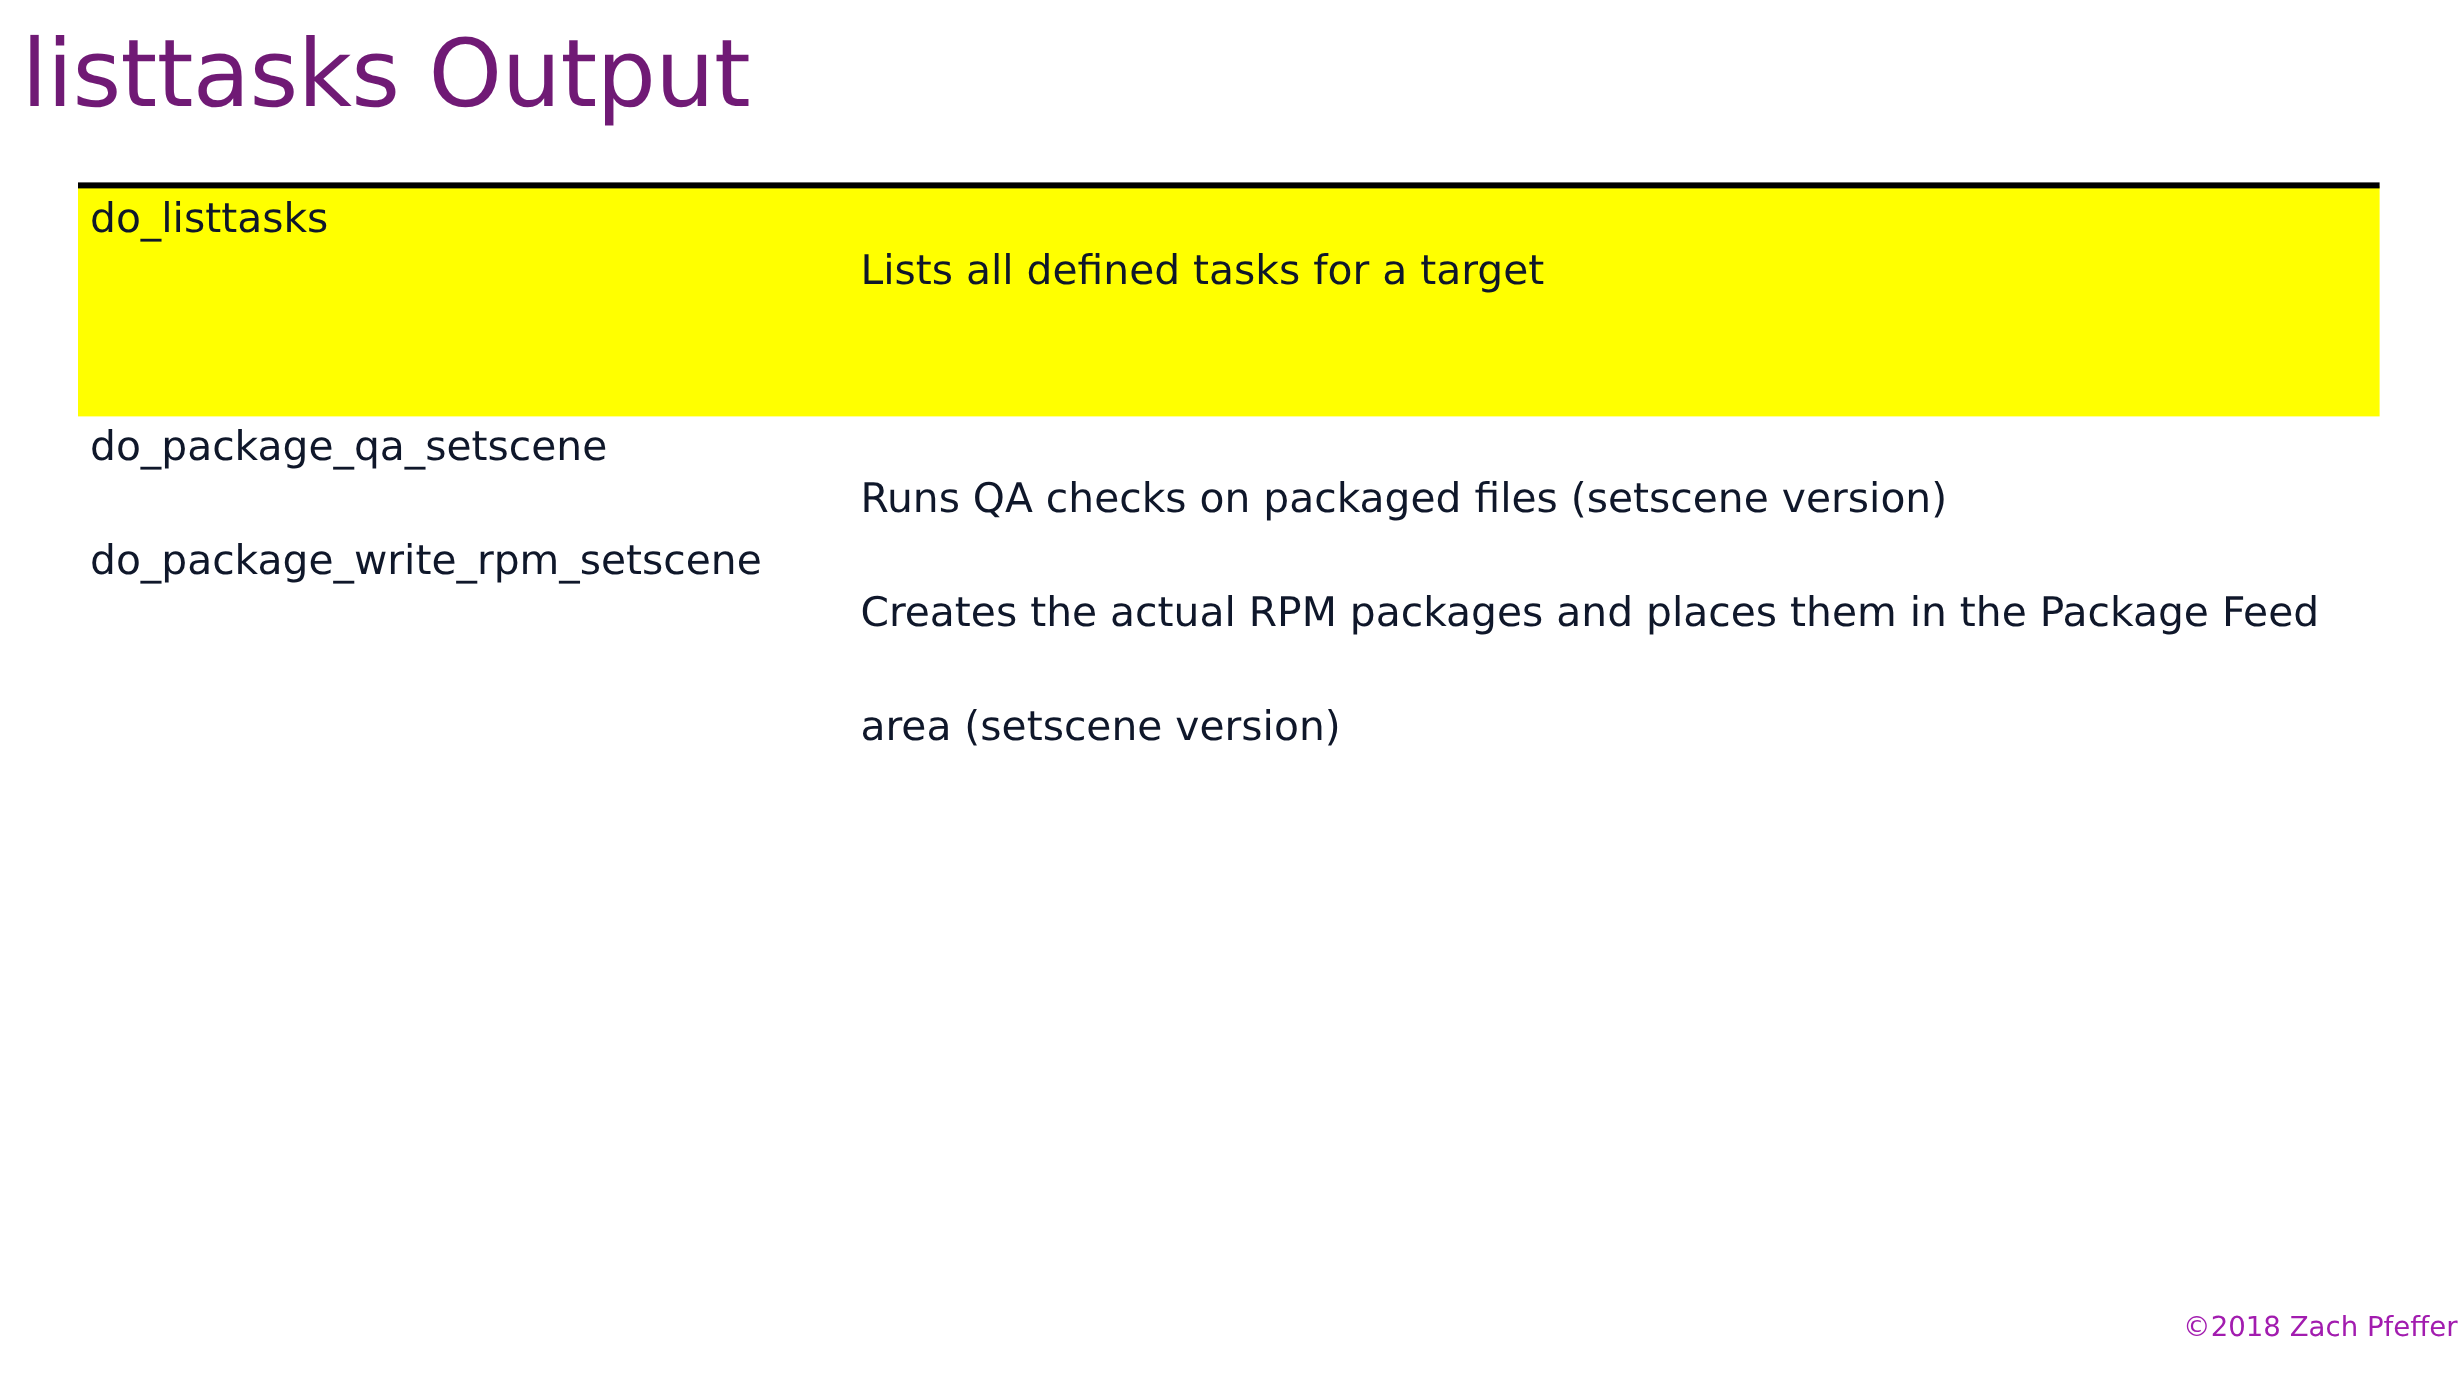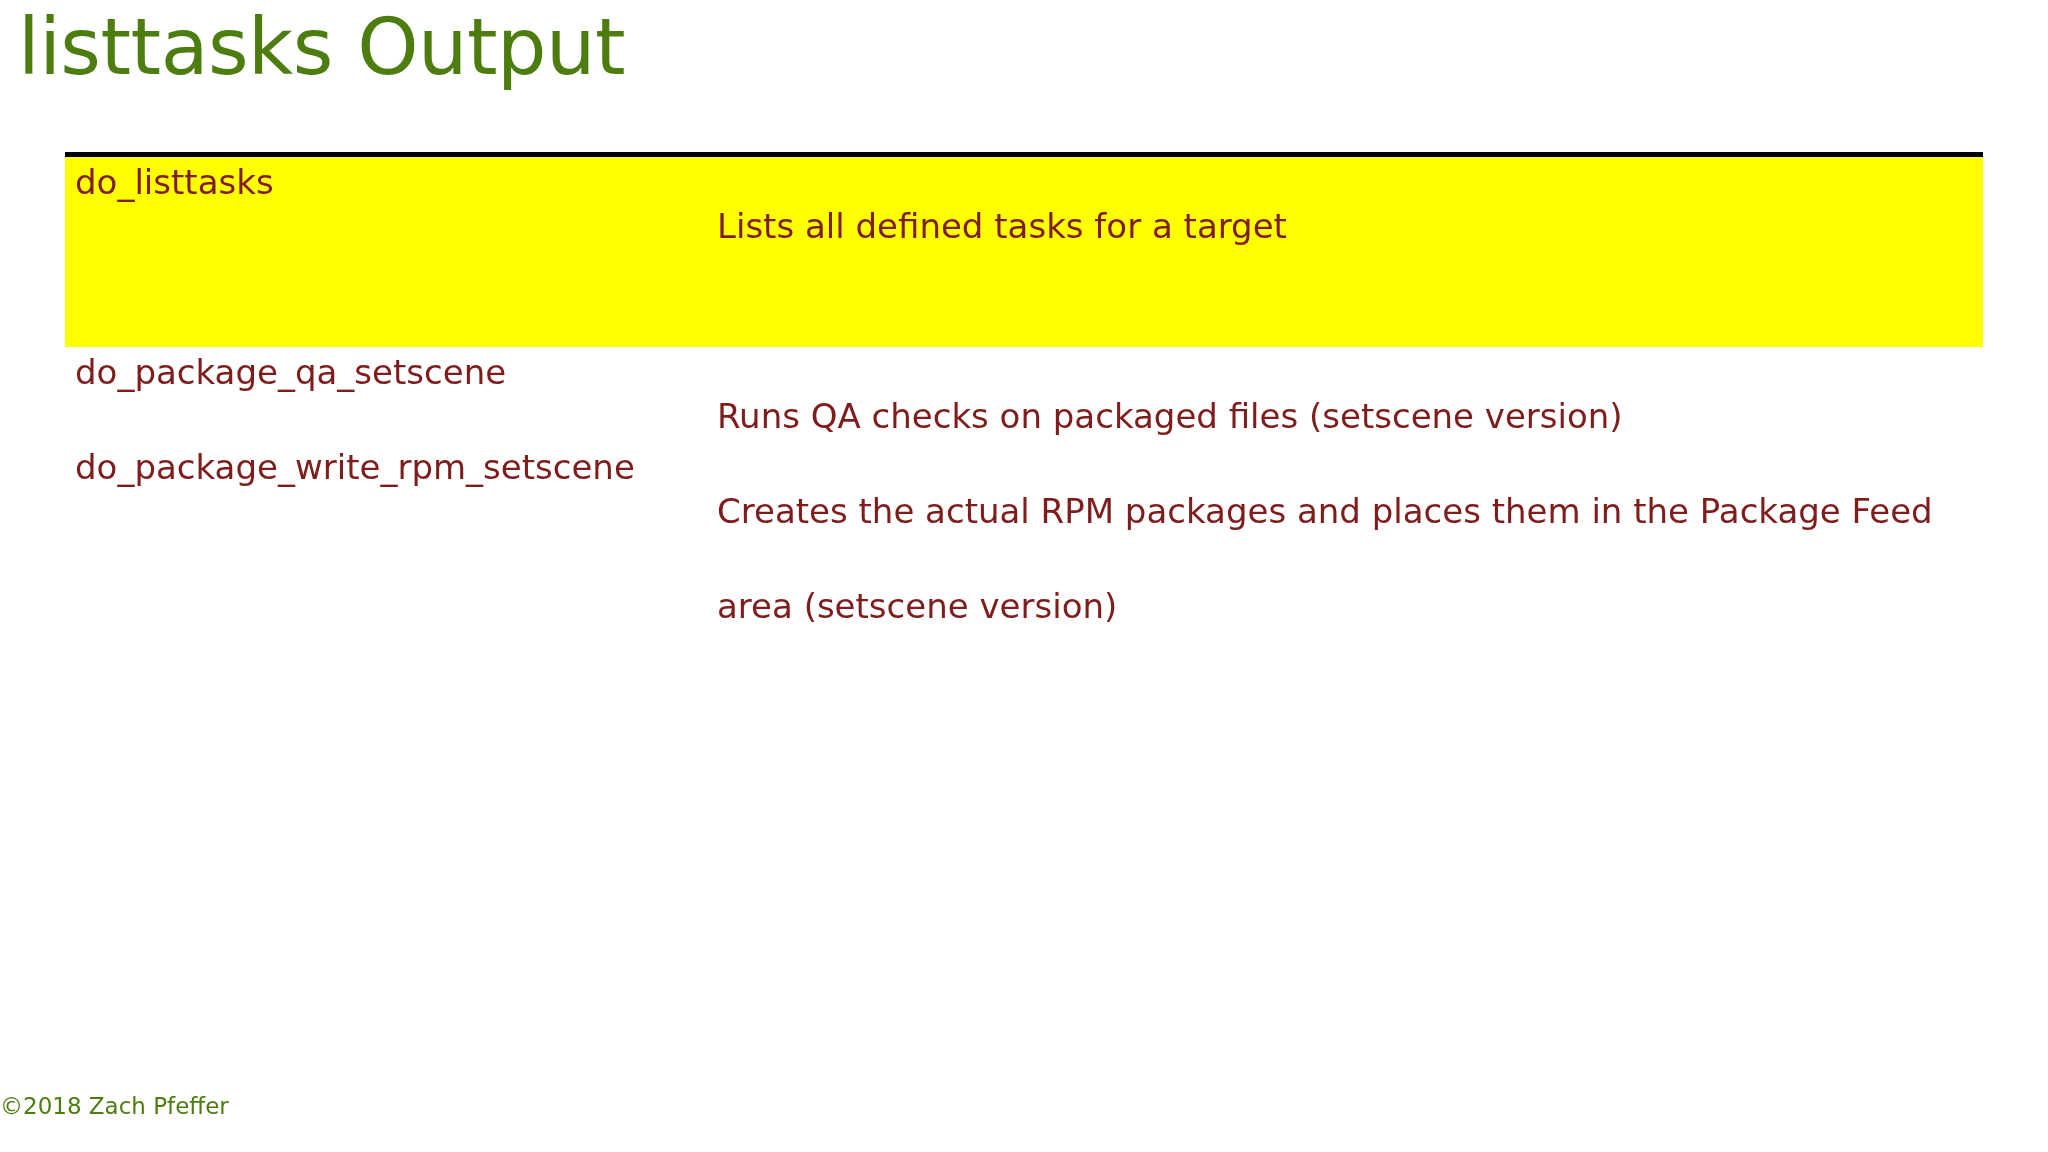--- a/index.html
+++ b/index.html
@@ -15,25 +15,25 @@
     position: relative;
   }
   .slide {
     position: absolute;
     inset: 0;
     background: #ffffff;
   }
   .slide-title {
     position: absolute;
     left: 18px;
-    top: 1px;
+    top: 16px;
     font-size: 78px;
     font-weight: 400;
     line-height: 1.18;
-    color: #4d7c0f;
+    color: #701a75;
     letter-spacing: -0.5px;
     white-space: nowrap;
   }
   .task-table {
     position: absolute;
     left: 65px;
     top: 152px;
     width: 1918px;
     border-collapse: collapse;
     table-layout: fixed;
@@ -42,21 +42,21 @@
   .task-table .col-desc  { width: 1278px; }
 
   .task-table tr.row {
     vertical-align: top;
   }
   .task-table td {
     padding: 0;
     border: 0;
     font-size: 34px;
     line-height: 51px;
-    color: #7f1d1d;
+    color: #0f172a;
     font-weight: 400;
   }
   .task-table td.name {
     padding-left: 10px;
     white-space: nowrap;
   }
   .task-table td.desc {
     padding-left: 12px;
     padding-right: 24px;
   }
@@ -72,23 +72,23 @@
     background: #ffff00;
   }
   .desc-line { display: block; margin-top: 44px; }
   .desc-line.blank { display: block; height: 51px; }
 
   .footer-credit {
     position: absolute;
     left: 0;
     right: 0;
     top: 1093px;
-    text-align: left;
+    text-align: right;
     font-size: 23px;
-    color: #4d7c0f;
+    color: #a21caf;
     font-family: "DejaVu Sans", "Liberation Sans", sans-serif;
   }
 </style>
 </head>
 <body>
 
 <div class="slide">
 
   <div class="slide-title">listtasks Output</div>
 

